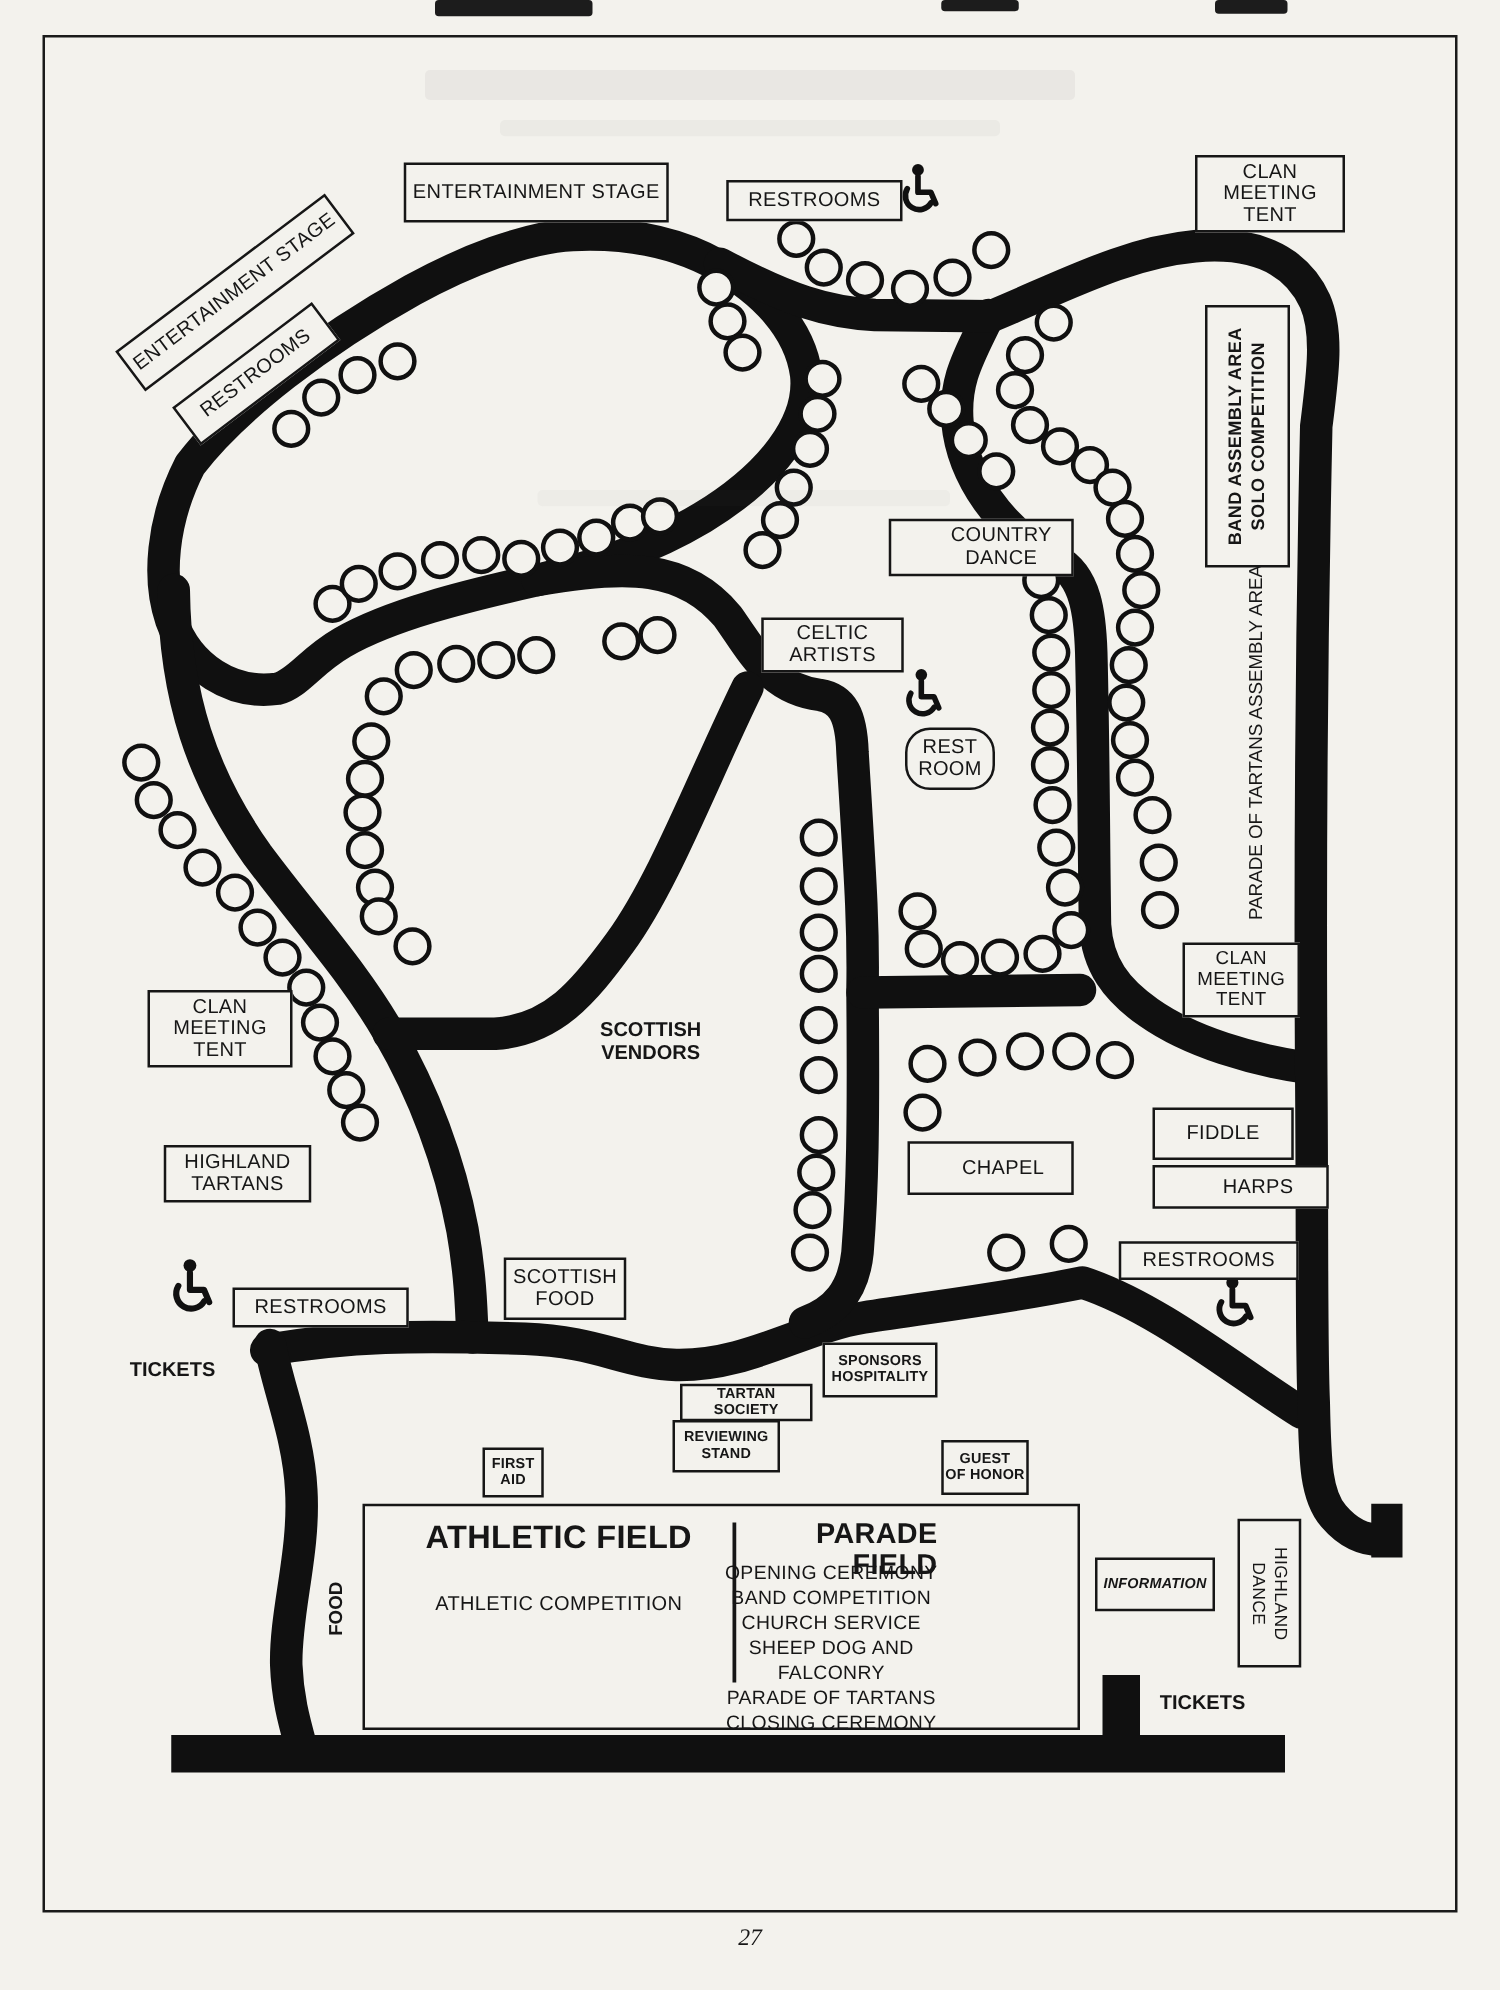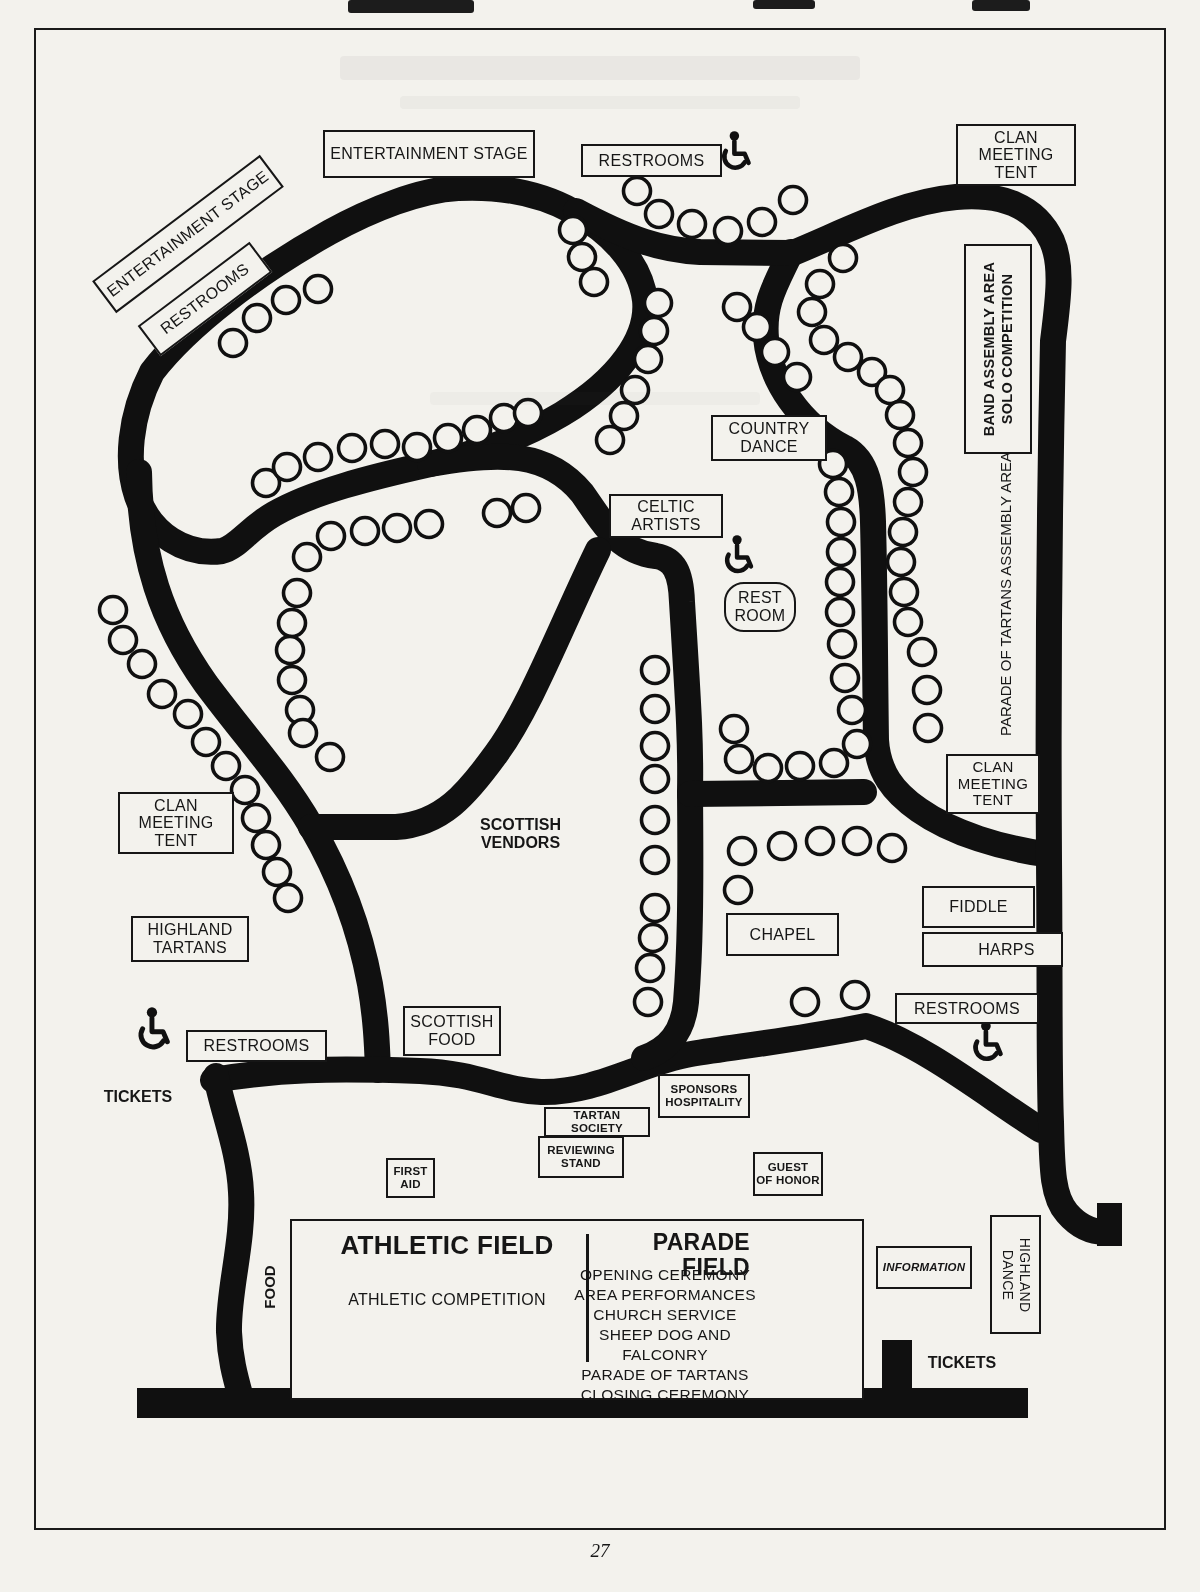--- a/index.html
+++ b/index.html
@@ -12,21 +12,21 @@
   .lbl{position:absolute;display:flex;flex-direction:column;align-items:center;justify-content:center;
        text-align:center;line-height:1.12;z-index:5;}
   .md{font-size:16px;} .md2{font-size:15px;} .bold{font-weight:bold;}
   .sm{font-size:11.5px;font-weight:bold;letter-spacing:.2px;}
   .rot{transform:rotate(-37deg);}
   .vin{position:absolute;left:50%;top:50%;text-align:center;}
   .ccw{transform:translate(-50%,-50%) rotate(-90deg);}
   .cw{transform:translate(-50%,-50%) rotate(90deg);}
   .ghost{position:absolute;background:#6b685f;border-radius:4px;z-index:1;}
   .smudge{position:absolute;background:#1c1c1c;border-radius:3px;z-index:6;}
-  #fieldbox{border-width:2.5px;margin-top:16px;}
+  #fieldbox{border-width:2.5px;}
   .fb-el{position:absolute;text-align:center;}
   #pagenum{position:absolute;left:555px;top:1540px;width:90px;text-align:center;
            font-family:"Liberation Serif","DejaVu Serif",serif;font-size:19px;z-index:5;font-style:italic;}
 </style>
 </head>
 <body>
 
 <div id="page">
 
   <div class="smudge" style="left:348px;top:0;width:126px;height:13px;"></div>
@@ -199,21 +199,21 @@
   <div class="box" style="left:964px;top:244px;width:64px;height:206px;">
     <div class="vin ccw bold" style="width:198px;font-size:14.5px;line-height:1.25;">
       <div>BAND ASSEMBLY AREA</div>
       <div>SOLO COMPETITION</div>
     </div>
   </div>
   <div class="lbl" style="left:986px;top:448px;width:40px;height:292px;">
     <div class="vin ccw md2" style="width:292px;white-space:nowrap;">PARADE OF TARTANS ASSEMBLY AREA</div>
   </div>
 
-  <div class="box md" style="left:711px;top:415px;width:112px;height:42px;">
+  <div class="box md" style="left:711px;top:415px;width:112px;height:42px;padding-left:32px;">
     <span>COUNTRY</span>
     <span>DANCE</span>
   </div>
   <div class="box md" style="left:609px;top:494px;width:110px;height:40px;">
     <span>CELTIC</span>
     <span>ARTISTS</span>
   </div>
   <div class="box md" style="left:724px;top:582px;width:68px;height:46px;border-radius:20px;">
     <span>REST</span>
     <span>ROOM</span>
@@ -238,21 +238,21 @@
     <span>CLAN</span>
     <span>MEETING</span>
     <span>TENT</span>
   </div>
   <div class="box md" style="left:922px;top:886px;width:109px;height:38px;">
     <span>FIDDLE</span>
   </div>
   <div class="box md" style="left:922px;top:932px;width:109px;height:31px;padding-left:28px;">
     <span>HARPS</span>
   </div>
-  <div class="box md" style="left:726px;top:913px;width:109px;height:39px;">
+  <div class="box md" style="left:726px;top:913px;width:109px;height:39px;padding-left:20px;">
     <span>CHAPEL</span>
   </div>
   <div class="box md" style="left:895px;top:993px;width:140px;height:27px;">
     <span>RESTROOMS</span>
   </div>
 
   <div class="box md" style="left:186px;top:1030px;width:137px;height:28px;">
     <span>RESTROOMS</span>
   </div>
   <div class="lbl bold" style="left:100px;top:1086px;width:76px;height:22px;font-size:16px;">
@@ -283,21 +283,21 @@
     <span>OF HONOR</span>
   </div>
 
   <div id="fieldbox" class="box" style="left:290px;top:1203px;width:570px;height:177px;display:block;">
     <div class="fb-el bold" style="left:25px;top:10px;width:260px;font-size:26px;">ATHLETIC FIELD</div>
     <div class="fb-el" style="left:25px;top:70px;width:260px;font-size:16px;">ATHLETIC COMPETITION</div>
     <div style="position:absolute;left:294px;top:13px;width:2.5px;height:128px;background:#161616;"></div>
     <div class="fb-el bold" style="left:288px;top:9px;width:170px;font-size:23px;text-align:right;">PARADE FIELD</div>
     <div class="fb-el" style="left:268px;top:44px;width:210px;font-size:15.5px;line-height:20px;">
       <div>OPENING CEREMONY</div>
-      <div>AREA PERFORMANCES</div>
+      <div>BAND COMPETITION</div>
       <div>CHURCH SERVICE</div>
       <div>SHEEP DOG AND FALCONRY</div>
       <div>PARADE OF TARTANS</div>
       <div>CLOSING CEREMONY</div>
     </div>
   </div>
 
   <div class="lbl" style="left:252px;top:1246px;width:36px;height:82px;">
     <div class="vin ccw bold" style="width:80px;font-size:15px;">FOOD</div>
   </div>

